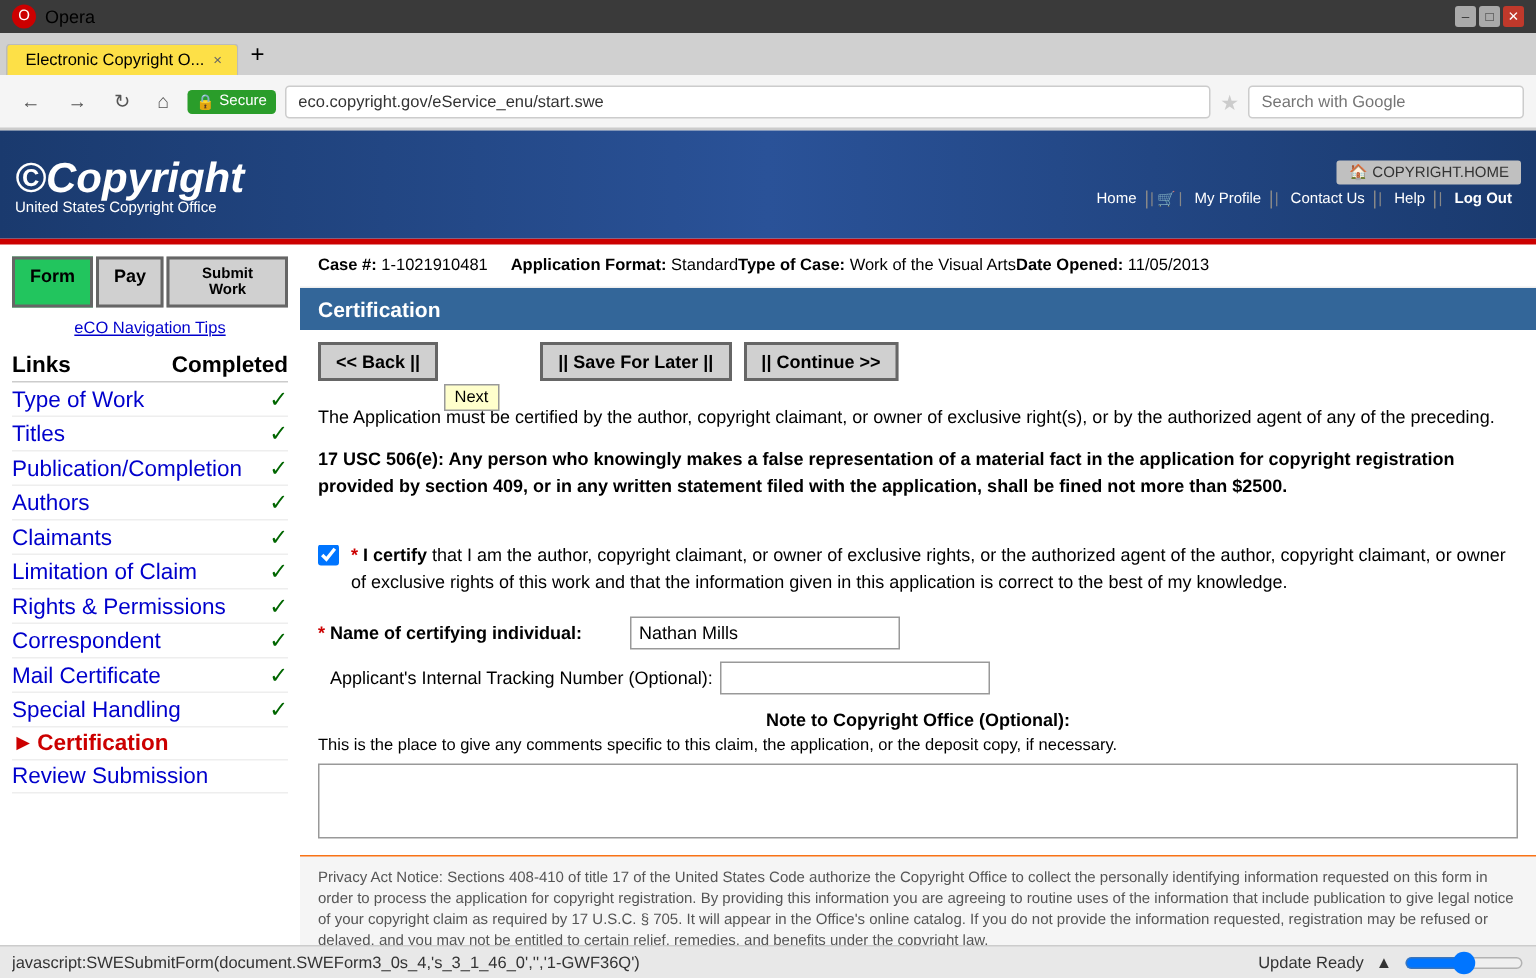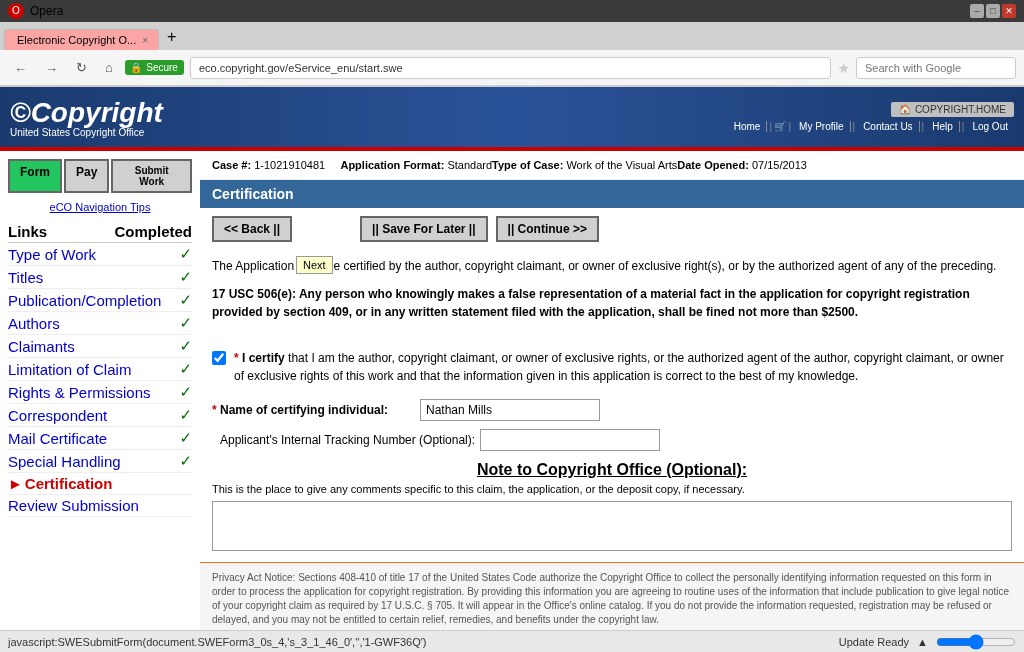--- a/index.html
+++ b/index.html
@@ -9,40 +9,40 @@
     .browser-chrome { background: #e8e8e8; border-bottom: 1px solid #ccc; }
     .title-bar { background: #3a3a3a; height: 22px; display: flex; align-items: center; padding: 0 8px; gap: 6px; }
     .window-controls { margin-left: auto; display: flex; gap: 2px; }
     .win-btn { width: 14px; height: 14px; border-radius: 2px; display: flex; align-items: center; justify-content: center; font-size: 9px; cursor: pointer; }
     .win-min { background: #aaa; color: #333; }
     .win-max { background: #aaa; color: #333; }
     .win-close { background: #c0392b; color: #fff; }
 
     .tab-bar { background: #d0d0d0; height: 28px; display: flex; align-items: flex-end; padding: 0 4px; }
     .tab { background: #f0f0f0; border: 1px solid #bbb; border-bottom: none; padding: 4px 10px; font-size: 11px; display: flex; align-items: center; gap: 6px; border-radius: 3px 3px 0 0; }
-    .tab.active { background: #fca5a5; padding-left: 12px; }
+    .tab.active { background: #fde047; padding-left: 12px; }
     .tab-close { font-size: 10px; color: #666; cursor: pointer; }
 
     .nav-bar { background: #f5f5f5; border-bottom: 1px solid #ccc; height: 36px; display: flex; align-items: center; padding: 0 8px; gap: 6px; }
     .nav-btn { background: none; border: 1px solid transparent; border-radius: 3px; padding: 3px 5px; cursor: pointer; font-size: 13px; color: #555; }
     .secure-badge { background: #2a9d2a; color: #fff; padding: 2px 6px; border-radius: 3px; font-size: 10px; display: flex; align-items: center; gap: 3px; }
     .url-bar { flex: 1; border: 1px solid #ccc; border-radius: 3px; padding: 4px 8px; font-size: 11px; color: #333; background: #fff; }
     .star-btn { font-size: 14px; color: #ccc; cursor: pointer; }
-    .search-bar { width: 160px; border: 1px solid #ccc; border-radius: 3px; padding: 4px 8px; font-size: 11px; }
-
-    
-    .site-header { background: linear-gradient(to right, #1a3a6e, #2a5298, #1a3a6e); height: 60px; display: flex; align-items: center; padding: 0 10px; position: relative; }
+    .search-bar { width: 184px; border: 1px solid #ccc; border-radius: 3px; padding: 4px 8px; font-size: 11px; }
+
+    
+    .site-header { background: linear-gradient(to right, #1a3a6e, #2a5298, #1a3a6e); height: 72px; display: flex; align-items: center; padding: 0 10px; position: relative; }
     .copyright-logo { color: #fff; }
     .copyright-logo .big { font-size: 28px; font-weight: bold; font-style: italic; }
     .copyright-logo .small { font-size: 10px; display: block; margin-top: -2px; }
     .header-right { margin-left: auto; display: flex; flex-direction: column; align-items: flex-end; gap: 4px; }
     .copyright-home-btn { background: #c0c0c0; color: #333; font-size: 10px; padding: 2px 8px; border-radius: 2px; cursor: pointer; display: flex; align-items: center; gap: 3px; }
     .header-nav { display: flex; gap: 0; font-size: 10px; }
     .header-nav a { color: #fff; text-decoration: none; padding: 0 6px; border-right: 1px solid #888; cursor: pointer; }
-    .header-nav a:last-child { border-right: none; }
+    .header-nav a:last-child { border-right: none; font-weight: bold; }
 
     
     .red-bar { background: #cc0000; height: 4px; }
 
     
     .main-layout { display: flex; }
 
     
     .sidebar { width: 200px; padding: 8px; flex-shrink: 0; }
 
@@ -87,21 +87,21 @@
     .cert-checkbox { margin-top: 2px; width: 14px; height: 14px; }
     .cert-checkbox-text { font-size: 12px; line-height: 1.5; flex: 1; }
     .cert-required { color: #cc0000; font-weight: bold; }
 
     .form-row { display: flex; align-items: center; margin-bottom: 8px; }
     .form-label { font-size: 12px; font-weight: bold; min-width: 200px; }
     .form-label-optional { font-size: 12px; min-width: 260px; }
     .form-input { border: 1px solid #999; padding: 3px 5px; font-size: 12px; width: 180px; }
 
     .note-section { margin-top: 10px; }
-    .note-title { font-size: 16px; font-weight: bold; text-align: center; margin-bottom: 4px; text-decoration: underline; }
+    .note-title { font-size: 12px; font-weight: bold; text-align: center; margin-bottom: 4px; }
     .note-desc { font-size: 11px; margin-bottom: 6px; }
     .note-textarea { width: 100%; height: 50px; border: 1px solid #999; font-size: 11px; padding: 4px; resize: none; }
 
     
     .footer-privacy { background: #f5f5f5; border-top: 1px solid #f97316; padding: 8px 12px; font-size: 10px; color: #555; line-height: 1.4; }
     .footer-survey { text-align: center; color: #0000cc; font-size: 11px; margin-top: 0; cursor: pointer; text-decoration: underline; }
 
     
     .status-bar { background: #e8e8e8; border-top: 1px solid #ccc; height: 22px; display: flex; align-items: center; padding: 0 8px; font-size: 11px; color: #333; position: fixed; bottom: 0; width: 1024px; }
     .status-bar-url { flex: 1; overflow: hidden; text-overflow: ellipsis; white-space: nowrap; }
@@ -249,21 +249,21 @@
     <div class="case-info">
       <span>
         <strong>Case #:</strong>&nbsp;<span>1-1021910481</span>
         &nbsp;&nbsp;&nbsp;
         <strong>Application Format:</strong>&nbsp;<span>Standard</span>
       </span>
       <span>
         <strong>Type of Case:</strong>&nbsp;<span>Work of the Visual Arts</span>
       </span>
       <span>
-        <strong>Date Opened:</strong>&nbsp;<span>07/15/2013</span>
+        <strong>Date Opened:</strong>&nbsp;<span>11/05/2013</span>
       </span>
     </div>
 
     <div class="cert-header">
       <span>Certification</span>
     </div>
 
     <div class="nav-buttons">
       <button class="nav-action-btn">&lt;&lt; Back ||</button>
       <button class="nav-action-btn save-later-btn">|| Save For Later ||</button>

